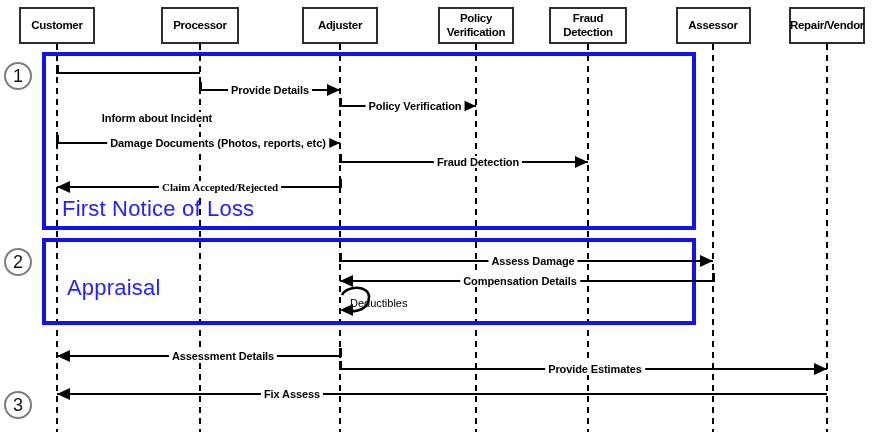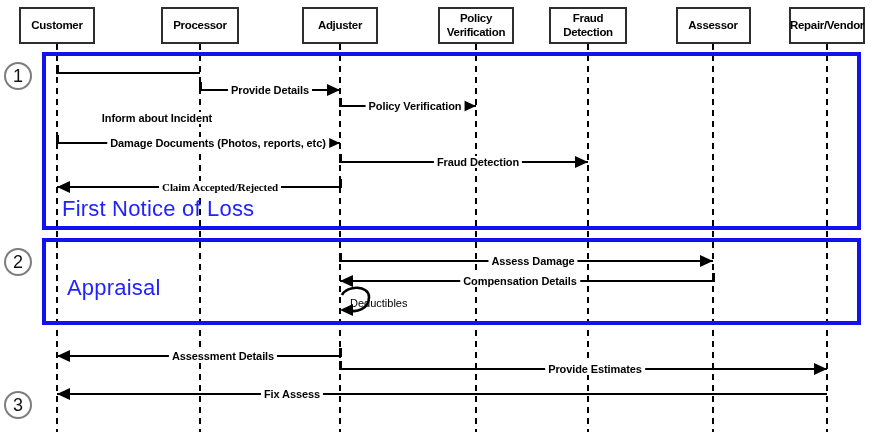--- a/index.html
+++ b/index.html
@@ -6,21 +6,21 @@
   html,body { background:#ffffff; }
   #stage {
     position:relative; width:872px; height:444px; background:#fff;
     font-family:"Liberation Sans", sans-serif; overflow:hidden;
   }
   .lifeline {
     position:absolute; top:44px; height:388px; width:2.5px; z-index:1;
     background:repeating-linear-gradient(to bottom, #000 0 6px, transparent 6px 11px);
   }
   .section {
-    position:absolute; left:42px; width:819px;
+    position:absolute; left:42px; width:654px;
     border:4px solid #1212ee; background:transparent;
     z-index:2; pointer-events:none;
   }
   .section-label {
     position:absolute; color:#2222ff; font-size:22px; font-weight:400;
     white-space:nowrap; z-index:4; letter-spacing:0.2px;
   }
   .badge {
     position:absolute; left:4px; width:28px; height:28px;
     border:2px solid #7d7d7d; border-radius:50%; background:#fff;

